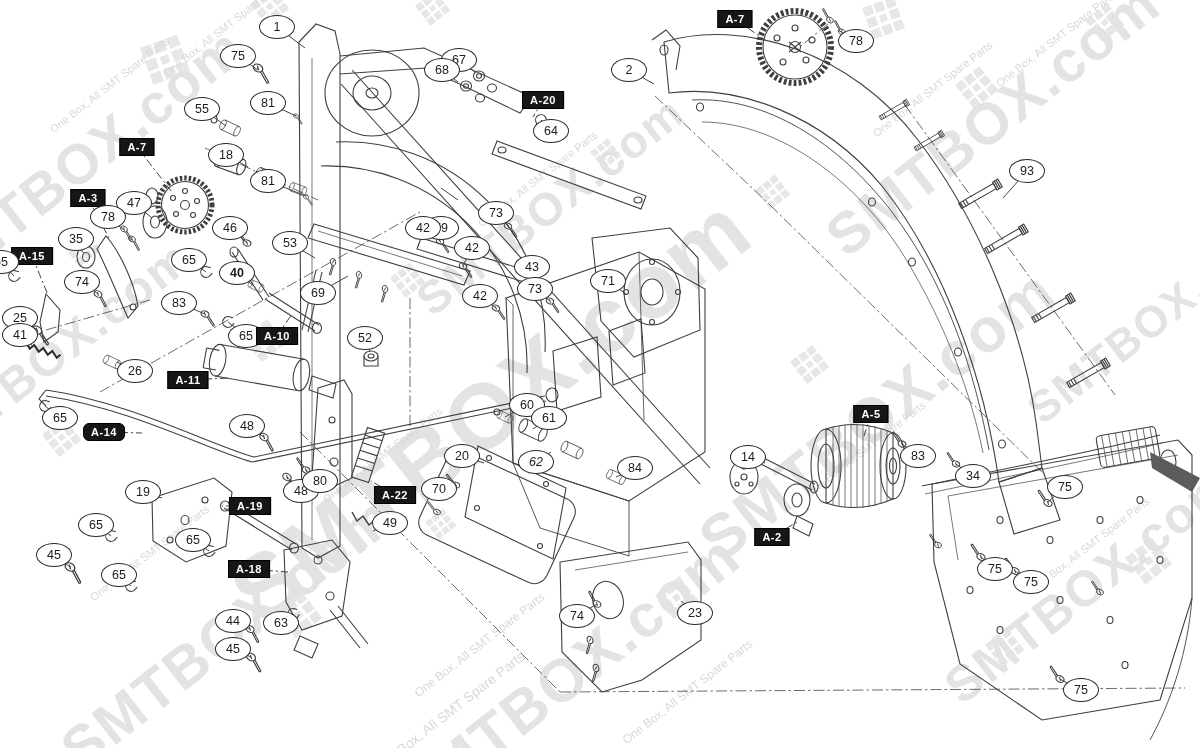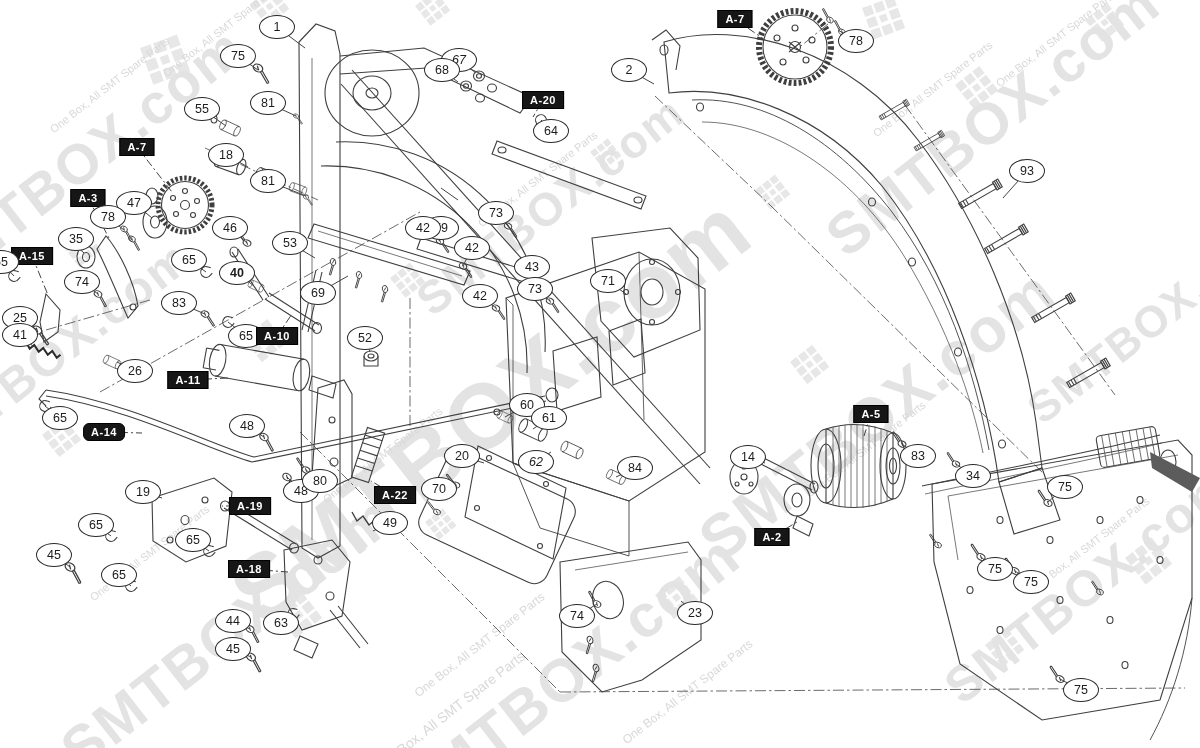--- a/index.html
+++ b/index.html
@@ -484,21 +484,21 @@
       <div class="co-c" style="left: 82px; top: 282px;">74</div>
       <div class="co-c" style="left: 318px; top: 293px;">69</div>
       <div class="co-c" style="left: 179px; top: 303px;">83</div>
       <div class="co-c" style="left: 20px; top: 318px;">25</div>
       <div class="co-c" style="left: 20px; top: 335px;">41</div>
       <div class="co-c" style="left: 246px; top: 336px;">65</div>
       <div class="co-b" style="left: 277px; top: 336px;">A-10</div>
       <div class="co-c" style="left: 365px; top: 338px;">52</div>
       <div class="co-c" style="left: 135px; top: 371px;">26</div>
       <div class="co-b" style="left: 188px; top: 380px;">A-11</div>
-      <div class="co-c" style="left: 459px; top: 60px; font-style: italic;">67</div>
+      <div class="co-c" style="left: 459px; top: 60px;">67</div>
       <div class="co-c" style="left: 442px; top: 70px;">68</div>
       <div class="co-c" style="left: 441px; top: 188px; margin-top: 40px;">79</div>
       <div class="co-c" style="left: 496px; top: 213px;">73</div>
       <div class="co-c" style="left: 423px; top: 228px;">42</div>
       <div class="co-c" style="left: 472px; top: 248px;">42</div>
       <div class="co-b" style="left: 543px; top: 100px;">A-20</div>
       <div class="co-c" style="left: 551px; top: 131px;">64</div>
       <div class="co-c" style="left: 629px; top: 70px;">2</div>
       <div class="co-b" style="left: 735px; top: 19px;">A-7</div>
       <div class="co-c" style="left: 856px; top: 41px;">78</div>

